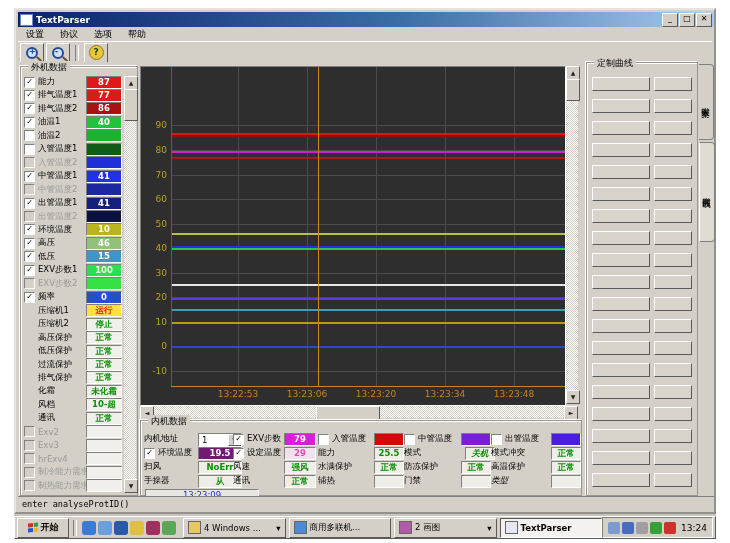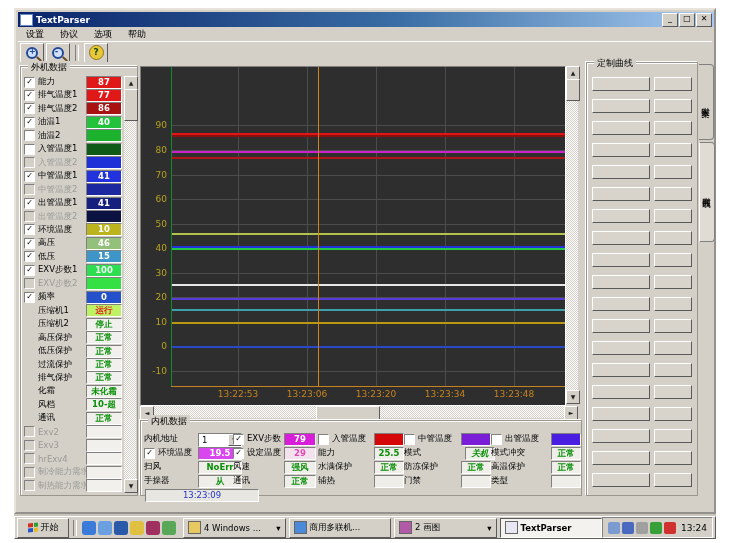--- a/index.html
+++ b/index.html
@@ -79,21 +79,21 @@
   
   .rightpanel{left:568px;top:0px;width:110px;height:432px;}
   .slot{position:absolute;height:12px;border:1px solid;border-color:#fff #5a5a5a #5a5a5a #fff;background:#d8d4cc;}
   
   .tabstrip{left:681px;top:2px;width:15px;height:300px;}
   .vtab{position:absolute;left:0;width:14px;border:1px solid #808080;border-left:none;border-radius:0 4px 4px 0;
         background:#d4d0c8;writing-mode:vertical-rl;text-align:center;font-size:8.5px;letter-spacing:1px;
         display:flex;align-items:center;justify-content:center;}
   
   .taskbar{left:0;top:508px;width:702px;height:23px;background:#d4d0c8;border-top:1px solid #fff;display:flex;align-items:center;padding:0 2px;box-sizing:border-box;}
-  .startbtn{width:50px;height:18px;display:flex;align-items:center;justify-content:center;gap:3px;font-weight:normal;font-size:9px;}
+  .startbtn{width:50px;height:18px;display:flex;align-items:center;justify-content:center;gap:3px;font-weight:bold;font-size:9px;}
   .winflag{width:10px;height:9px;display:grid;grid-template-columns:1fr 1fr;grid-template-rows:1fr 1fr;gap:1px;transform:skewY(-6deg);}
   .winflag i{display:block;}
   .qlsep{width:2px;height:16px;border-left:1px solid #808080;border-right:1px solid #fff;margin:0 4px;}
   .qlicon{width:14px;height:14px;border-radius:3px;margin:0 1px;display:inline-block;}
   .taskbtnrow{display:flex;align-items:center;gap:3px;margin-left:6px;flex:1;}
   .taskbtn{height:18px;display:flex;align-items:center;gap:3px;padding:0 4px;font-size:8.5px;white-space:nowrap;overflow:hidden;}
   .taskbtn.active{border:1px solid;border-color:#5a5a5a #fff #fff #5a5a5a;background:#f4f2ee;font-weight:bold;}
   .ticon{width:11px;height:11px;flex:0 0 auto;}
   .tray{display:flex;align-items:center;gap:2px;border:1px solid;border-color:#808080 #fff #fff #808080;height:19px;padding:0 5px;}
   .trayicon{width:12px;height:12px;border-radius:2px;display:inline-block;}
@@ -224,21 +224,21 @@
               <span class="badge" style="background: rgb(53, 224, 69); color: rgb(255, 255, 255);"></span>
             </div>
             <div class="lp-row">
               <span class="cb">✓</span>
               <span class="lp-label">频率</span>
               <span class="badge" style="background: rgb(37, 80, 204); color: rgb(255, 255, 255);">0</span>
             </div>
             <div class="lp-row">
               <span style="width: 11px;"></span>
               <span class="lp-label">压缩机1</span>
-              <span class="badge" style="background: #bef264; color: rgb(224, 32, 32);">运行</span>
+              <span class="badge" style="background: #fde047; color: rgb(224, 32, 32);">运行</span>
             </div>
             <div class="lp-row">
               <span style="width: 11px;"></span>
               <span class="lp-label">压缩机2</span>
               <span class="badge" style="background: rgb(242, 240, 236); color: rgb(8, 144, 8);">停止</span>
             </div>
             <div class="lp-row">
               <span style="width: 11px;"></span>
               <span class="lp-label">高压保护</span>
               <span class="badge" style="background: rgb(242, 240, 236); color: rgb(8, 144, 8);">正常</span>
@@ -374,21 +374,21 @@
             <span>内机地址</span>
           </div>
           <div class="dropdown" style="left: 57px; top: 12px; width: 42px;">
             <span class="ddval">1</span>
             <span class="ddbtn raised">▼</span>
           </div>
           <div class="ip-label" style="left: 3px; top: 26px;">
             <span class="cb" style="margin-right: 3px;">✓</span>
             <span>环境温度</span>
           </div>
-          <div class="ip-val" style="left: 57px; top: 26px; width: 42px; background: #d946ef; color: rgb(255, 255, 255);">19.5</div>
+          <div class="ip-val" style="left: 57px; top: 26px; width: 42px; background: #701a75; color: rgb(255, 255, 255);">19.5</div>
           <div class="ip-label" style="left: 3px; top: 40px;">
             <span>扫风</span>
           </div>
           <div class="ip-val" style="left: 57px; top: 40px; width: 42px; color: rgb(8, 144, 8);">NoErr</div>
           <div class="ip-label" style="left: 3px; top: 54px;">
             <span>手操器</span>
           </div>
           <div class="ip-val" style="left: 57px; top: 54px; width: 42px; color: rgb(8, 144, 8);">从</div>
           <div class="ip-label" style="left: 92px; top: 12px;">
             <span class="cb" style="margin-right: 3px;">✓</span>
@@ -448,21 +448,21 @@
           </div>
           <div class="ip-val" style="left: 410px; top: 12px; width: 28px; background: rgb(74, 30, 224);"></div>
           <div class="ip-label" style="left: 350px; top: 26px;">
             <span>模式冲突</span>
           </div>
           <div class="ip-val" style="left: 410px; top: 26px; width: 28px; color: rgb(8, 144, 8);">正常</div>
           <div class="ip-label" style="left: 350px; top: 40px;">
             <span>高温保护</span>
           </div>
           <div class="ip-val" style="left: 410px; top: 40px; width: 28px; color: rgb(8, 144, 8);">正常</div>
-          <div class="ip-label" style="left: 350px; top: 54px;">
+          <div class="ip-label" style="left: 350px; top: 54px; font-style: italic;">
             <span>类型</span>
           </div>
           <div class="ip-val" style="left: 410px; top: 54px; width: 28px; color: rgb(8, 144, 8);"></div>
           <div class="timestamp" style="left: 4px; top: 68px; width: 112px; height: 11px;">13:23:09</div>
         </div>
 
       <div class="abs rightpanel groupbox" id="rightpanel">
         <span class="legend">定制曲线</span>
       <div class="slot" style="left: 5px; top: 14px; width: 56px;"></div>
           <div class="slot" style="left: 67px; top: 14px; width: 36px;"></div>
@@ -504,20 +504,23 @@
           <div class="slot" style="left: 67px; top: 410px; width: 36px;"></div>
         </div>
 
       <div class="abs tabstrip">
         <span class="vtab" style="top:0;height:74px;">实时文本</span>
         <span class="vtab" style="top: 78px; height: 98px; border-left: 1px solid rgb(255, 255, 255); background: rgb(224, 220, 212);">实时曲线</span>
       </div>
 
     </div>
 
+    <div class="abs statusbar">
+      <span>enter analyseProtID()</span>
+    </div>
   </div>
 
   <div class="abs taskbar raised">
     <span class="startbtn raised">
       <span class="winflag">
         <i style="background:#d03020"></i>
           <i style="background:#30a030"></i>
           <i style="background:#2858c8"></i>
           <i style="background:#e8b820"></i>
       </span>

